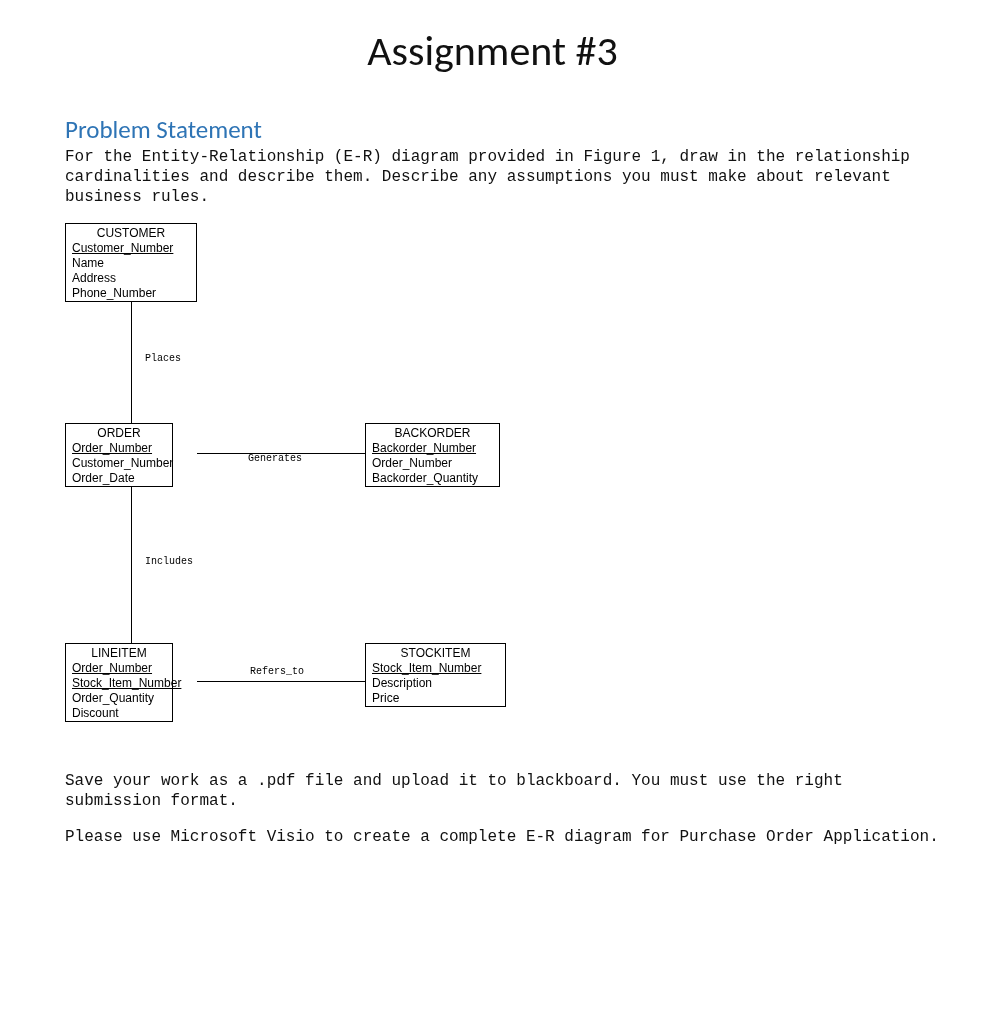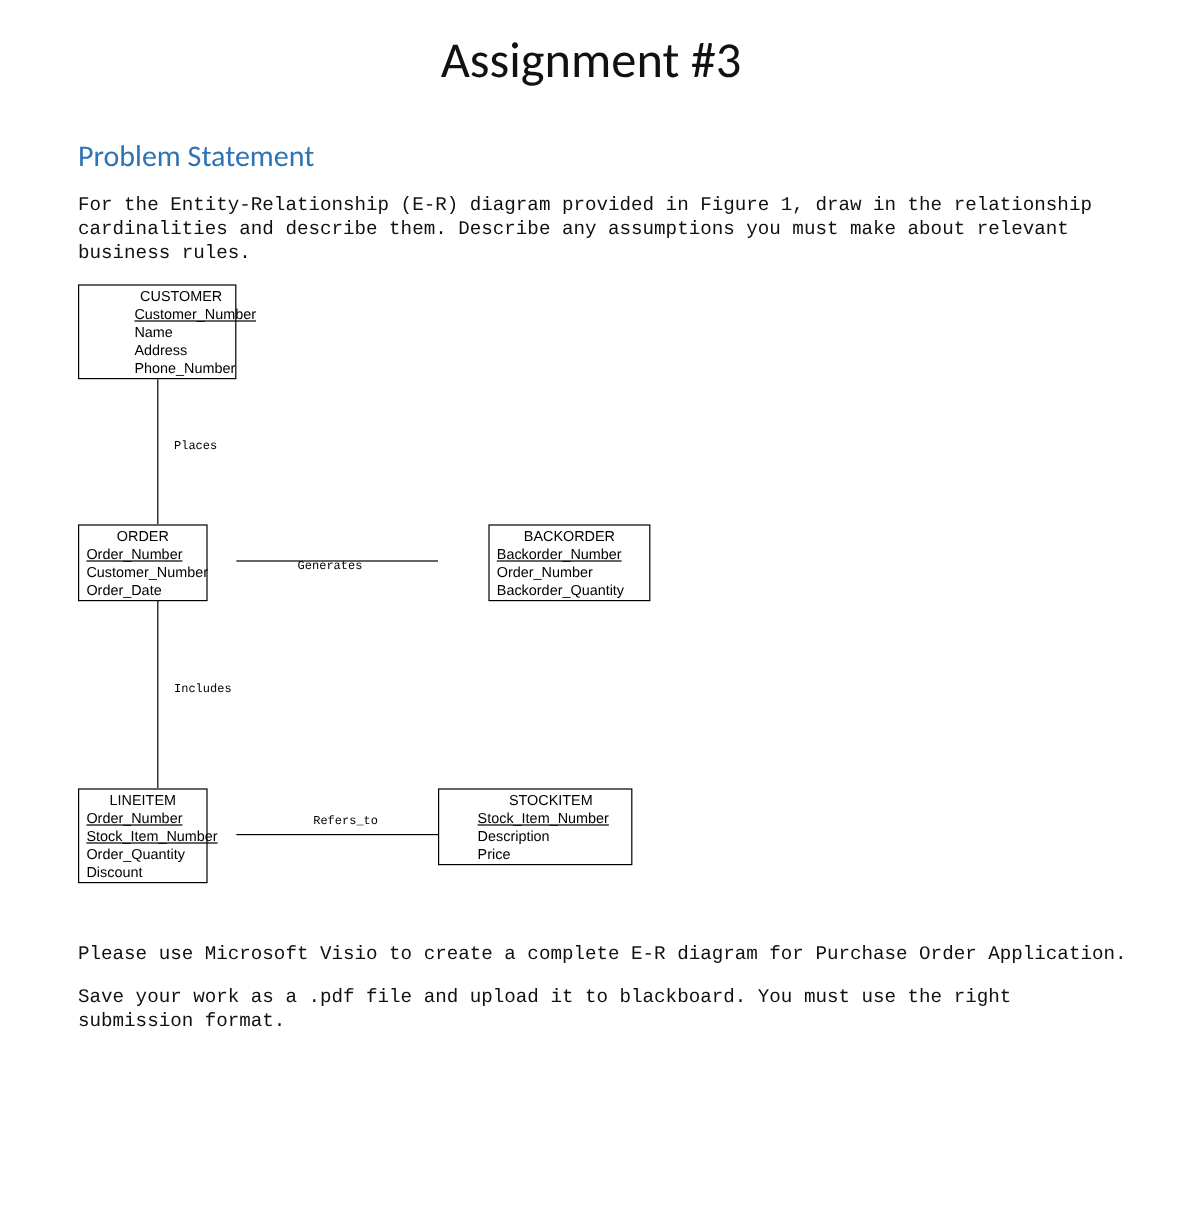--- a/index.html
+++ b/index.html
@@ -19,21 +19,21 @@
       margin-bottom: 38px;
     }
     .content {
       width: 880px;
       margin: 0 0 0 65px;
     }
     .section-heading {
       font-size: 25px;
       color: #2e74b5;
       font-weight: 400;
-      margin-bottom: 16px;
+      margin-bottom: 2px;
     }
     .body-text {
       font-family: Liberation Mono, monospace;
       font-size: 16px;
       color: #111;
       line-height: 1.25;
       margin-bottom: 16px;
     }
     .figure-caption {
       font-family: Arial, Helvetica, sans-serif;
@@ -83,66 +83,66 @@
 
 <div class="title">Assignment #3</div>
 
 <div class="content">
   <div class="section-heading">Problem Statement</div>
   <div class="body-text">For the Entity-Relationship (E-R) diagram provided in Figure 1, draw in the relationship cardinalities and describe them. Describe any assumptions you must make about relevant business rules.</div>
 
 
   <div class="diagram-wrap">
 
-    <div class="entity" style="left:0px; top:0px; width:132px;padding-left:40px;">
+    <div class="entity" style="left:0px; top:0px; width:132px;">
       <div class="e-title">CUSTOMER</div>
       <div class="e-attr e-key">Customer_Number</div>
       <div class="e-attr">Name</div>
       <div class="e-attr">Address</div>
       <div class="e-attr">Phone_Number</div>
     </div>
 
     <div class="line v" style="left:66px; top:79px; height:121px;"></div>
     <div class="rel-label" style="left:80px; top:130px;">Places</div>
 
     <div class="entity" style="left:0px; top:200px; width:108px;">
       <div class="e-title">ORDER</div>
       <div class="e-attr e-key">Order_Number</div>
       <div class="e-attr">Customer_Number</div>
       <div class="e-attr">Order_Date</div>
     </div>
 
     <div class="line h" style="left:132px; top:230px; width:168px;"></div>
     <div class="rel-label" style="left:183px; top:230px;">Generates</div>
 
-    <div class="entity" style="left:300px; top:200px; width:135px;margin-left:42px;">
+    <div class="entity" style="left:300px; top:200px; width:135px;">
       <div class="e-title">BACKORDER</div>
       <div class="e-attr e-key">Backorder_Number</div>
       <div class="e-attr">Order_Number</div>
       <div class="e-attr">Backorder_Quantity</div>
     </div>
 
     <div class="line v" style="left:66px; top:263px; height:157px;"></div>
     <div class="rel-label" style="left:80px; top:333px;">Includes</div>
 
     <div class="entity" style="left:0px; top:420px; width:108px;">
       <div class="e-title">LINEITEM</div>
       <div class="e-attr e-key">Order_Number</div>
       <div class="e-attr e-key">Stock_Item_Number</div>
       <div class="e-attr">Order_Quantity</div>
       <div class="e-attr">Discount</div>
     </div>
 
     <div class="line h" style="left:132px; top:458px; width:168px;"></div>
-    <div class="rel-label" style="left:196px; top:443px;">Refers_to</div>
+    <div class="rel-label" style="left:185px; top:443px;">Refers_to</div>
 
-    <div class="entity" style="left:300px; top:420px; width:162px;padding-left:26px;">
+    <div class="entity" style="left:300px; top:420px; width:141px;">
       <div class="e-title">STOCKITEM</div>
       <div class="e-attr e-key">Stock_Item_Number</div>
       <div class="e-attr">Description</div>
       <div class="e-attr">Price</div>
     </div>
 
   </div>
 
+  <div class="body-text">Save your work as a .pdf file and upload it to blackboard. You must use the right submission format.</div>
   <div class="body-text">Please use Microsoft Visio to create a complete E-R diagram for Purchase Order Application.</div>
-  <div class="body-text">Save your work as a .pdf file and upload it to blackboard. You must use the right submission format.</div>
 </div>
 
 </body></html>

